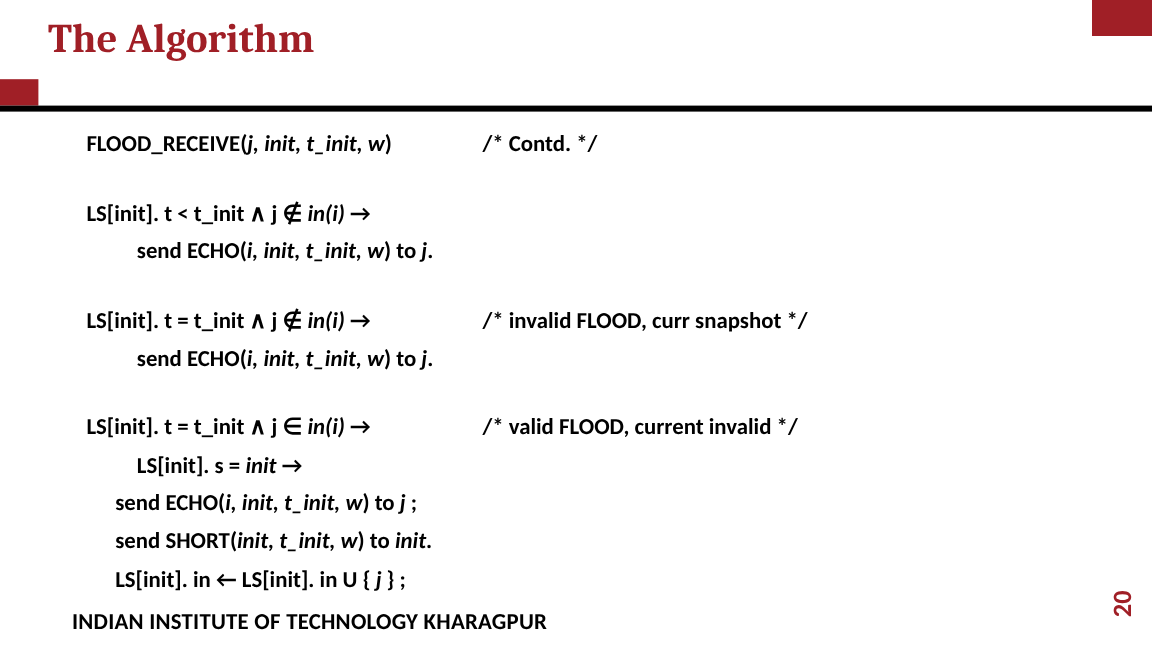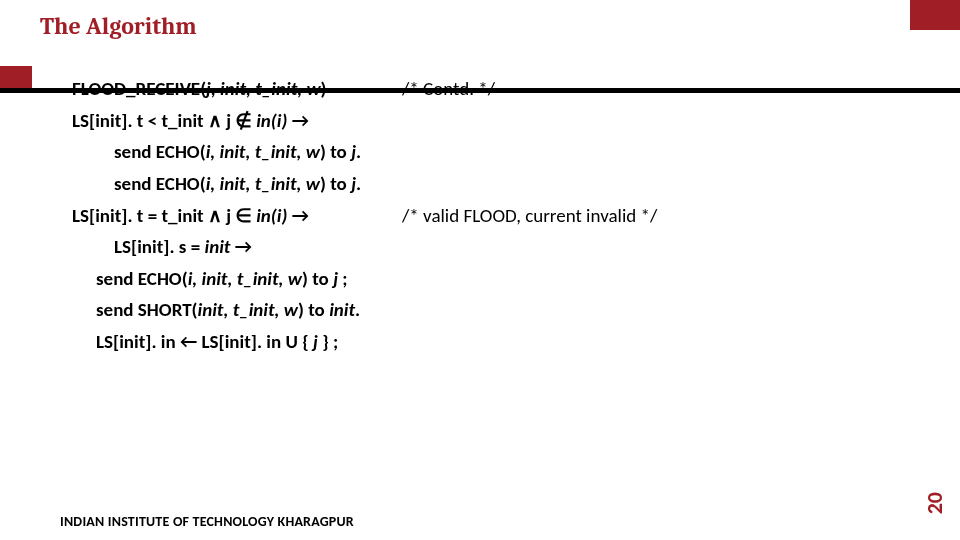--- a/index.html
+++ b/index.html
@@ -36,52 +36,53 @@
     width: 960px;
     height: 5px;
     background: #000;
   }
   .title {
     position: absolute;
     top: 12px;
     left: 40px;
     color: #a01f26;
     font-weight: 700;
-    font-size: 24px;
+    font-size: 34px;
     font-family: "Cambria", "Georgia", serif;
   }
   .content {
     position: absolute;
     top: 76px;
     left: 72px;
     right: 40px;
     font-size: 19px;
     color: #000;
     line-height: 1.35;
   }
   .row {
     display: flex;
     margin-bottom: 6px;
+    margin-top: 32px;
   }
   .lhs {
     flex: 0 0 330px;
   }
   .rhs {
-    font-weight: 400;
+    font-weight: 700;
   }
   .b { font-weight: 700; }
   .i { font-style: italic; }
   .ind1 { margin-left: 42px; margin-top: 2px; margin-bottom: 6px; }
   .ind2 { margin-left: 24px; margin-top: 2px; margin-bottom: 6px; }
   .footer {
     position: absolute;
     bottom: 10px;
     left: 60px;
     font-weight: 700;
-    font-size: 14px;
+    font-size: 19px;
     letter-spacing: 0.2px;
   }
   .page-num {
     position: absolute;
     right: 12px;
     bottom: 48px;
     transform: rotate(-90deg);
     transform-origin: right bottom;
     font-weight: 700;
     color: #a01f26;
@@ -109,20 +110,26 @@
   <div class="row">
     <div class="lhs">
       <span class="b">LS[init]. t &lt; t_init </span><span class="b">∧</span><span class="b"> j </span><span class="b">∉</span><span class="b i"> in(i) </span><span class="b">→</span>
     </div>
   </div>
 
   <div class="ind1">
     <span class="b">send ECHO(</span><span class="b i">i, init, t_init, w</span><span class="b">) to </span><span class="b i">j</span><span class="b">.</span>
   </div>
 
+  <div class="row">
+    <div class="lhs">
+      <span class="b">LS[init]. t = t_init </span><span class="b">∧</span><span class="b"> j </span><span class="b">∉</span><span class="b i"> in(i) </span><span class="b">→</span>
+    </div>
+    <div class="rhs">/* invalid FLOOD, curr snapshot */</div>
+  </div>
 
   <div class="ind1">
     <span class="b">send ECHO(</span><span class="b i">i, init, t_init, w</span><span class="b">) to </span><span class="b i">j</span><span class="b">.</span>
   </div>
 
   <div class="row">
     <div class="lhs">
       <span class="b">LS[init]. t = t_init </span><span class="b">∧</span><span class="b"> j </span><span class="b">∈</span><span class="b i"> in(i) </span><span class="b">→</span>
     </div>
     <div class="rhs">/* valid FLOOD, current invalid */</div>

